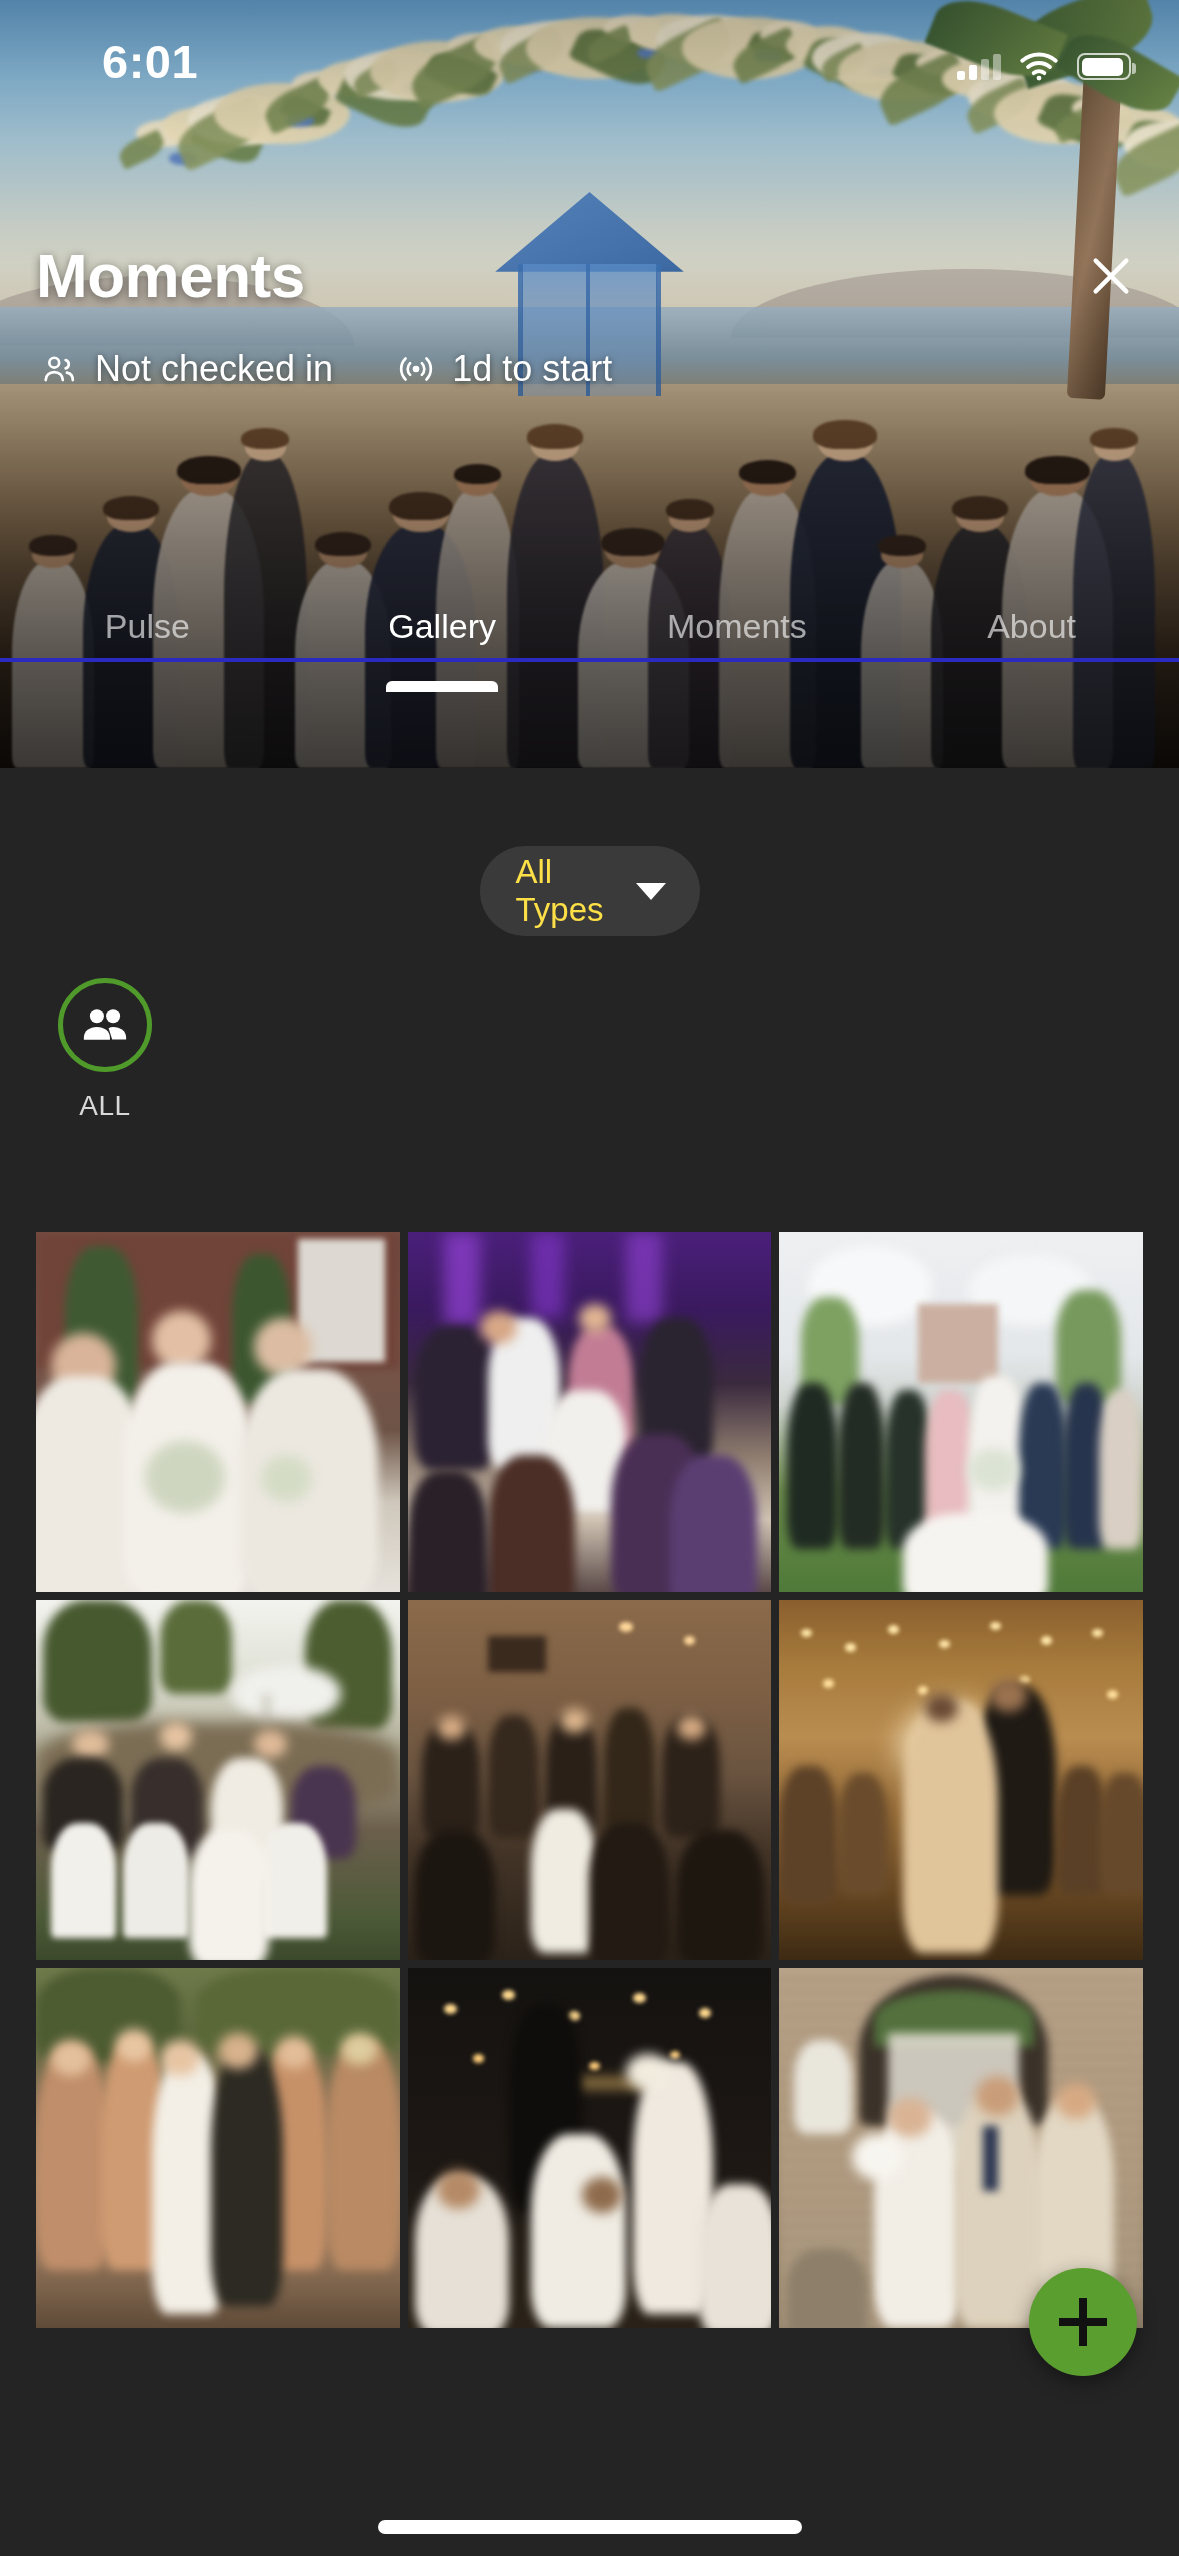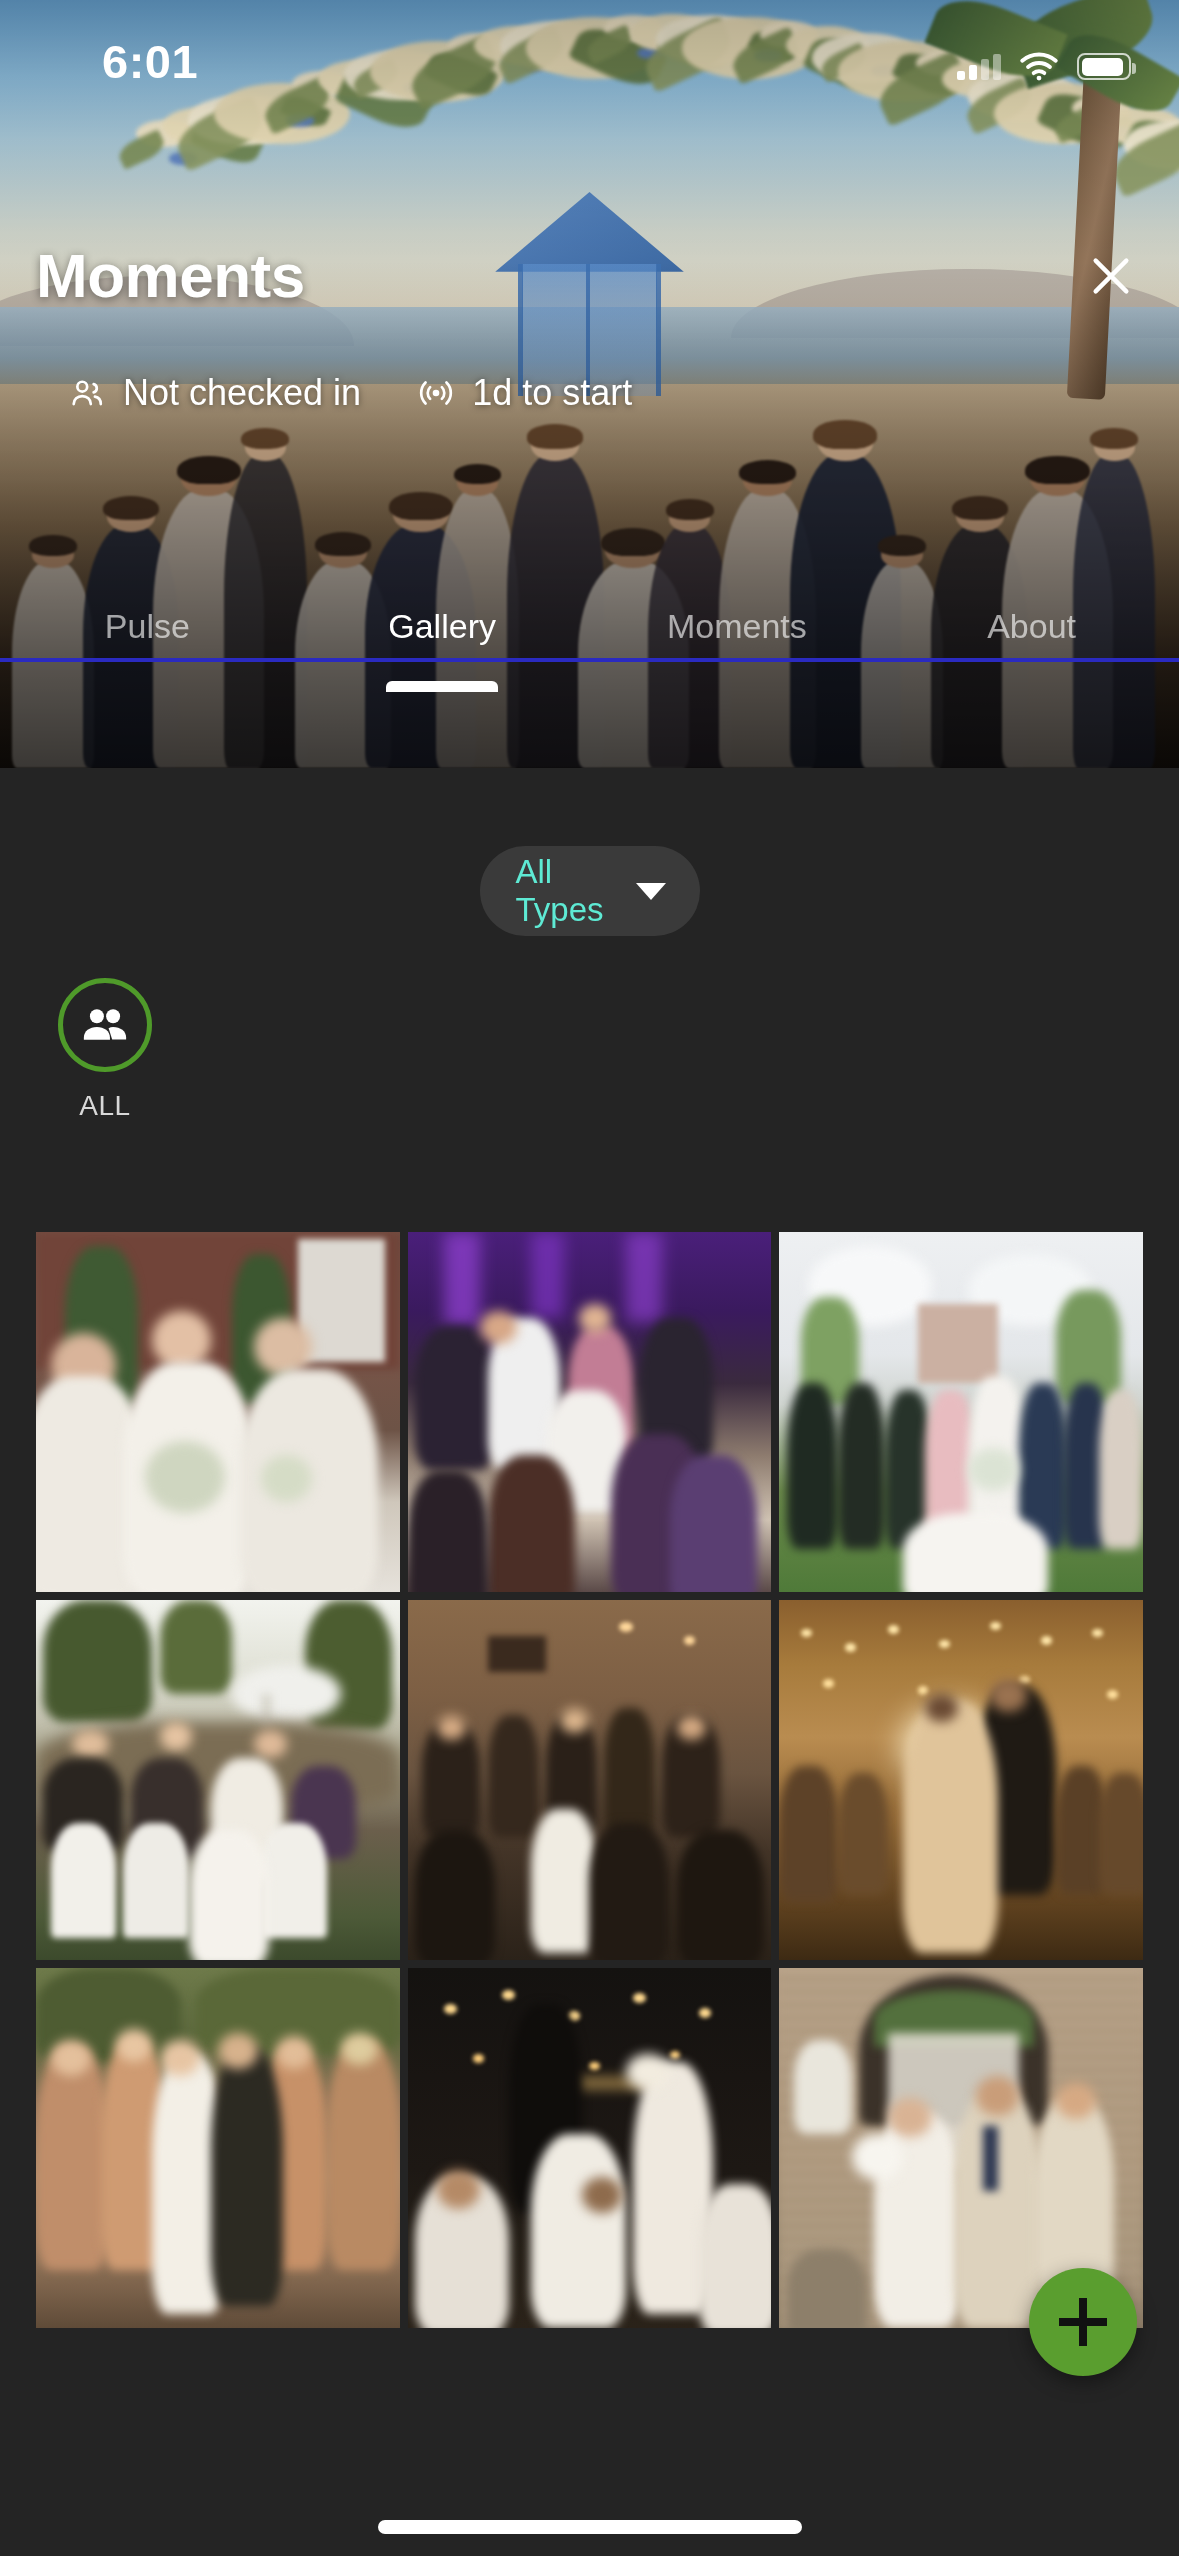--- a/index.html
+++ b/index.html
@@ -162,22 +162,22 @@
     font-size:62px; font-weight:700; color:#fff;
     letter-spacing:-.5px;
     text-shadow:0 2px 10px rgba(0,0,0,.45);
   }
   .close-btn {
     position:absolute; right:32px; top:240px;
     width:72px; height:72px;
     display:flex; align-items:center; justify-content:center;
   }
   .meta-row {
-    position:absolute; left:68px; top:348px;
-    display:flex; align-items:center; gap:0;margin-top:24px;
+    position:absolute; left:40px; top:348px;
+    display:flex; align-items:center; gap:8px;
   }
   .meta {
     display:flex; align-items:center; gap:17px;
     color:#fff; font-size:36px; font-weight:400;
     text-shadow:0 1px 6px rgba(0,0,0,.5);
   }
   .meta + .meta { margin-left:56px; }
   .checkin-btn {
     position:absolute; left:676px; top:345px;
     display:flex; align-items:center; gap:22px;
@@ -211,21 +211,21 @@
   
   .filters {
     position:absolute; left:0; top:846px; width:100%;
     display:flex; justify-content:center; gap:58px;
   }
   .filter-pill {
     display:flex; align-items:center; justify-content:space-between;
     width:220px; height:90px;
     padding:0 34px 0 36px;
     background:#3a3a3a; border-radius:45px;
-    color:#5eead4; font-size:33px;
+    color:#fde047; font-size:33px;
   }
   .filter-pill .caret {
     width:0; height:0;
     border-left:15px solid transparent;
     border-right:15px solid transparent;
     border-top:17px solid #fff;
     margin-left:22px;
   }
 
   

